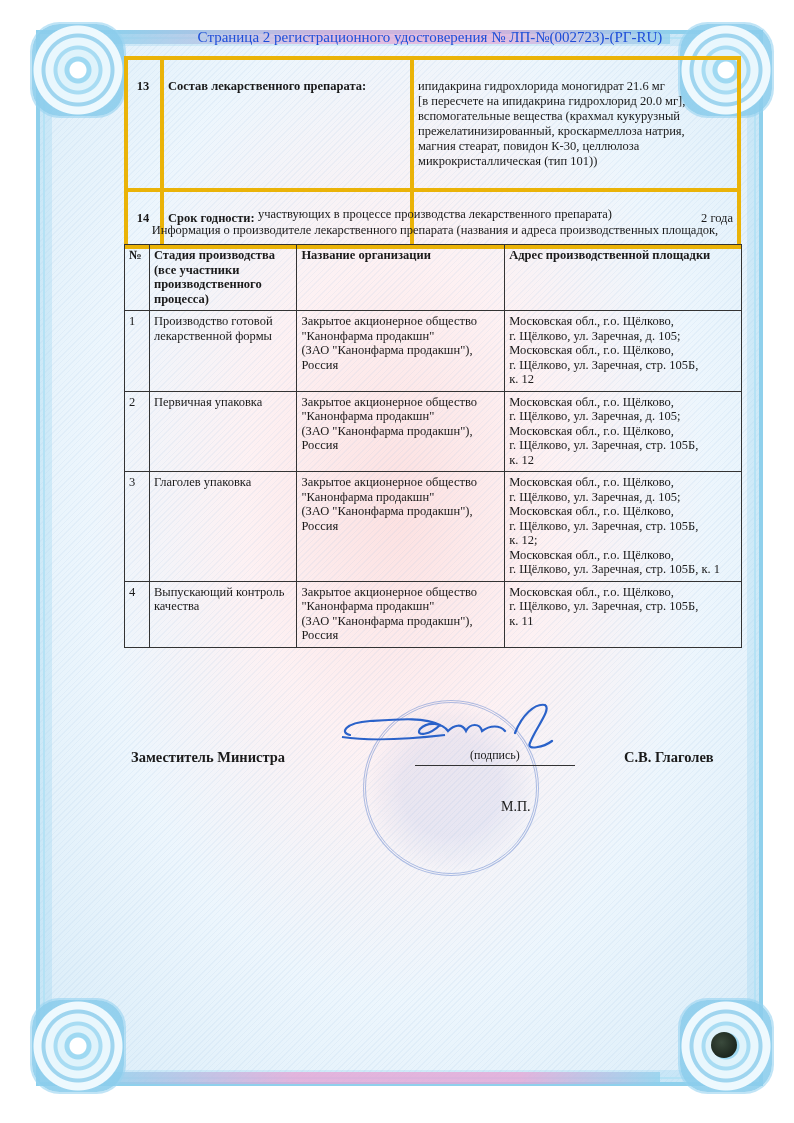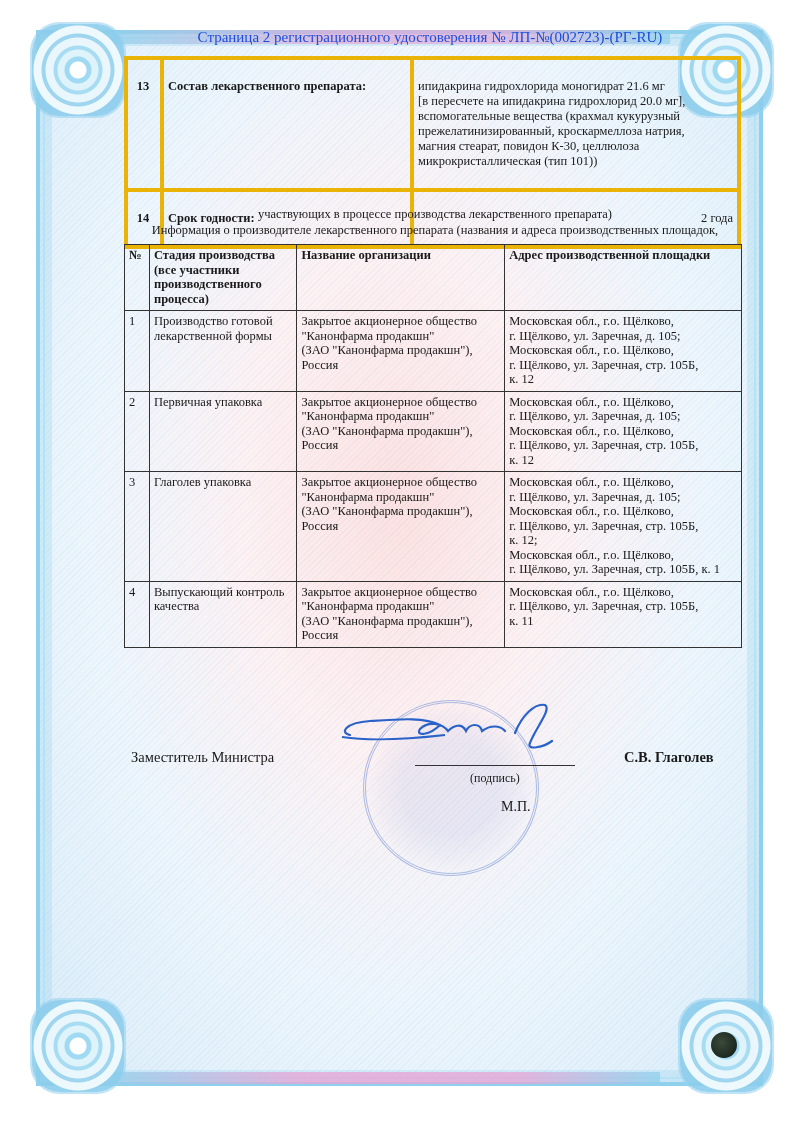--- a/index.html
+++ b/index.html
@@ -77,30 +77,30 @@
   .mfr th, .mfr td { border: 1.3px solid #333; vertical-align: top; padding: 3px 4px 4px 4px; text-align: left; }
   .mfr th { font-weight: bold; }
   .mfr .c-num { width: 16px; }
   .mfr .c-stage { width: 139px; }
   .mfr .c-org { width: 201px; }
   .mfr .c-addr { width: 230px; }
   .mfr td.addr span, .mfr td.org span { display: block; }
 
   
   .sig-role {
-    position: absolute; left: 131px; top: 749px; font-size: 14.5px; font-weight: normal;
+    position: absolute; left: 131px; top: 749px; font-size: 14.5px; font-weight: bold;
   }
   .sig-name {
     position: absolute; left: 624px; top: 749px; font-size: 14.5px; font-weight: bold; text-align: center;
   }
   .sig-line {
     position: absolute; left: 415px; top: 765px; width: 160px; height: 1px; background: #333;
   }
   .sig-caption {
-    position: absolute; left: 470px; top: 771px; font-size: 12px;
+    position: absolute; left: 470px; top: 748px; font-size: 12px;
   }
   .stamp-label {
     position: absolute; left: 501px; top: 799px; font-size: 14px;
   }
   .seal {
     position: absolute; left: 363px; top: 700px; width: 170px; height: 170px; border-radius: 50%;
     border: 3px double rgba(110,140,210,0.55);
     background: radial-gradient(circle, rgba(140,160,220,0.15) 0 40%, rgba(140,160,220,0.05) 60%, transparent 70%);
   }
   .signature {

